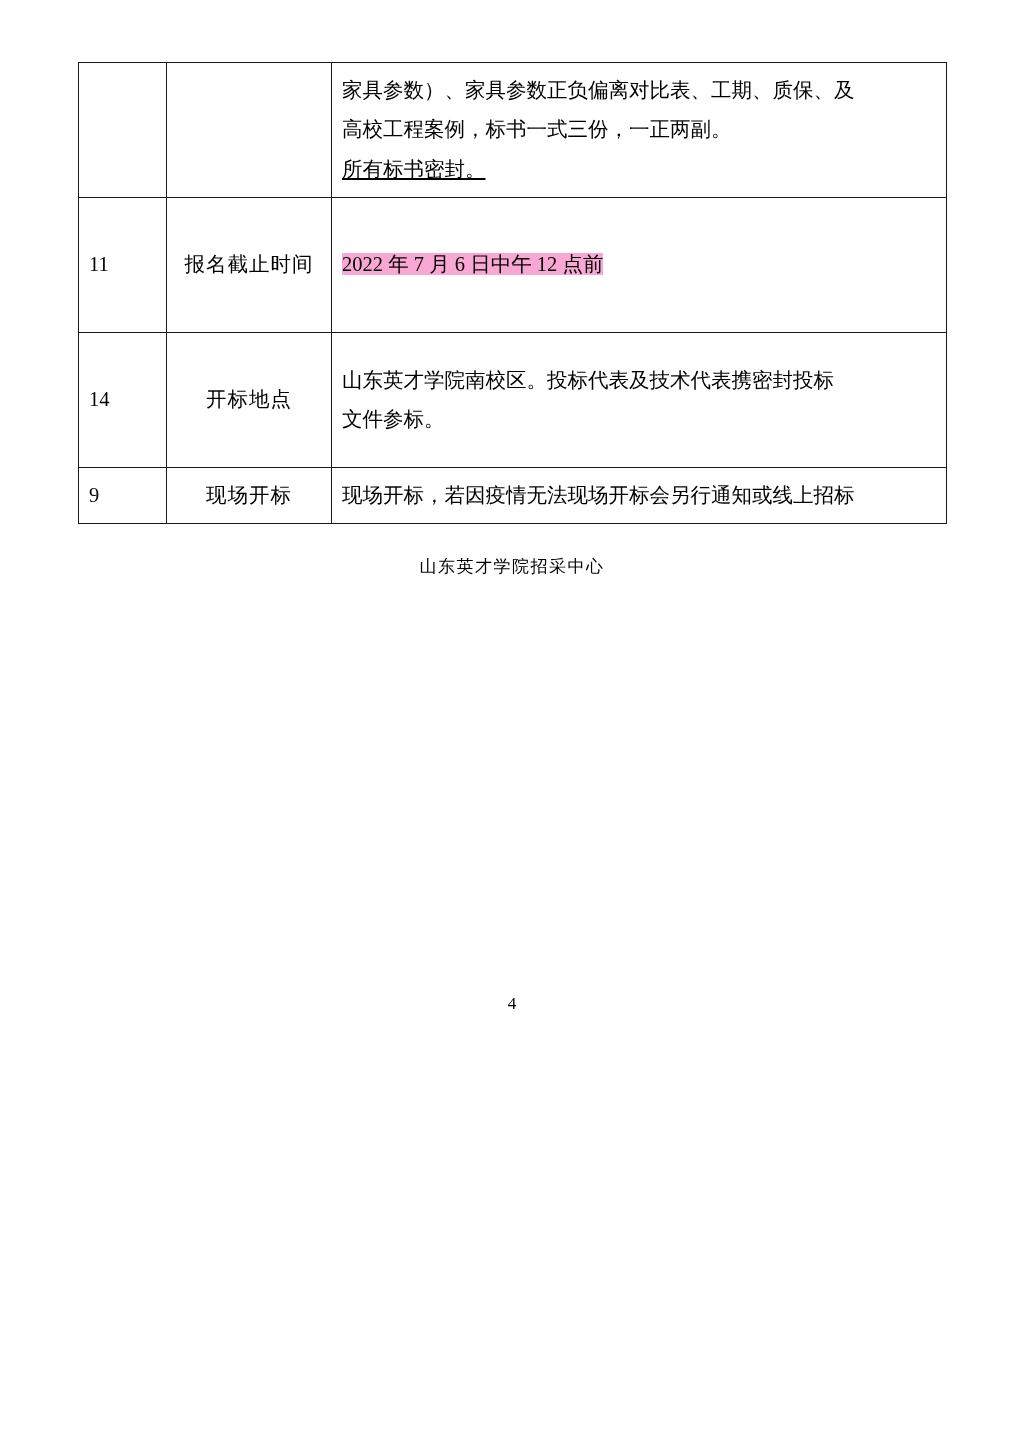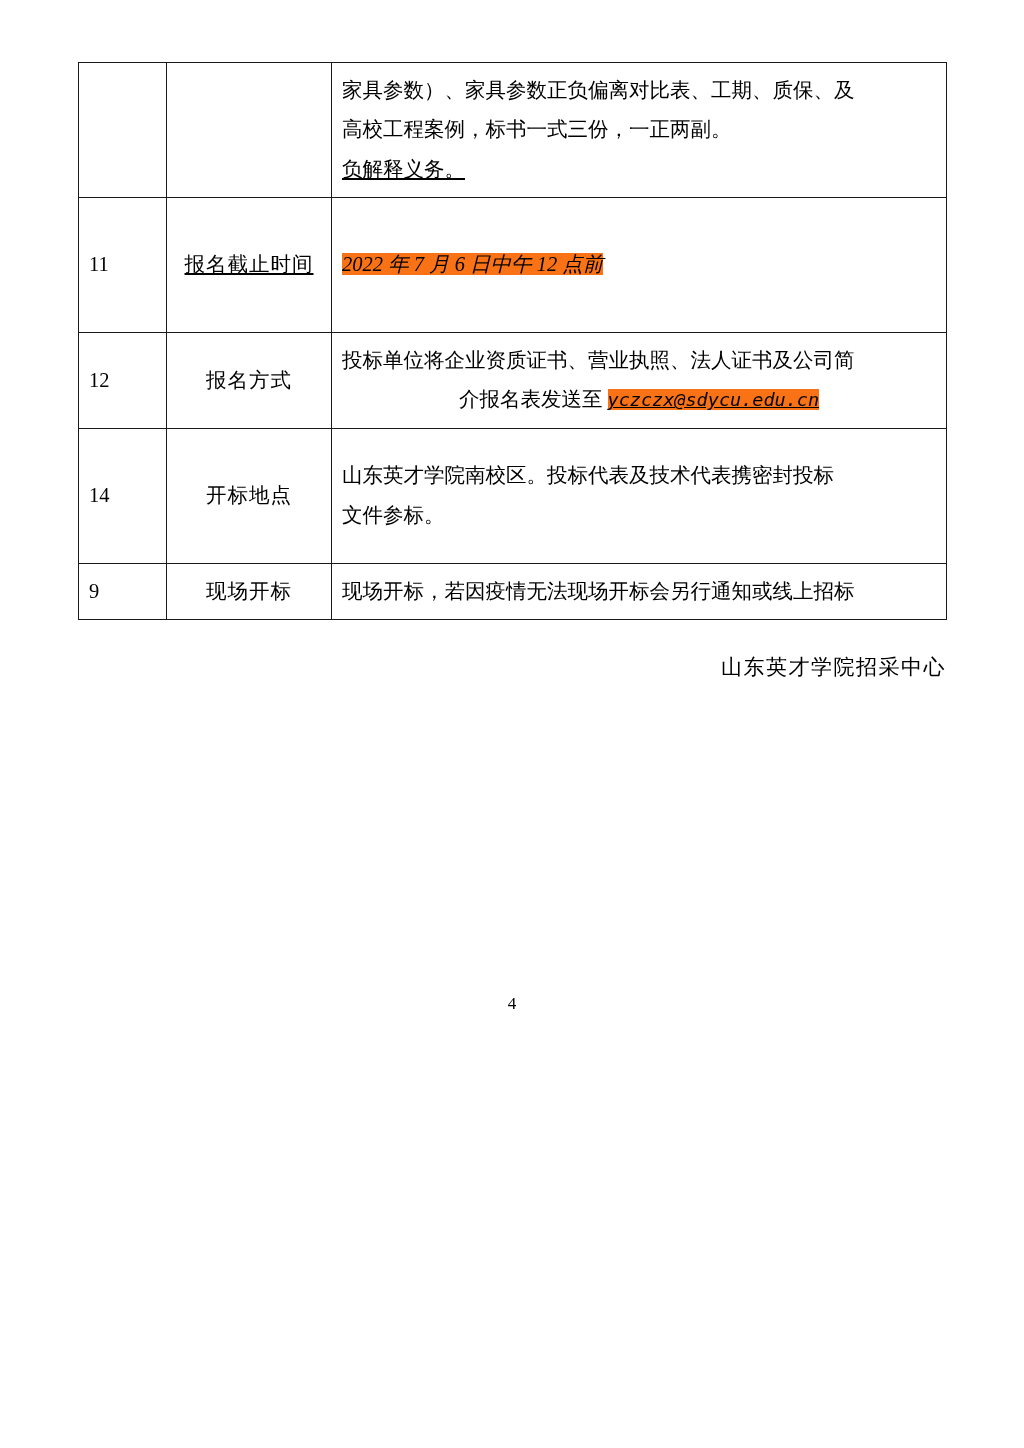--- a/index.html
+++ b/index.html
@@ -44,42 +44,40 @@
     text-align: center;
     letter-spacing: 1px;
   }
   td.content {
     text-align: left;
   }
   .center { text-align: center; }
   .just { text-align: justify; text-align-last: left; }
   .underline { text-decoration: underline; }
   .hl {
-    background: #f97316;
-    font-style: italic;
+    background: #f9a8d4;
   }
   .email {
     font-family: "DejaVu Sans Mono", monospace;
     font-size: 18.5px;
     letter-spacing: 0px;
     text-decoration: underline;
   }
   .date-hl {
     font-size: 20.5px;
   }
   .label-two-line {
     line-height: 1.85;
-    text-decoration: underline;
   }
   .sign-block {
     margin-top: 26px;
     width: 868px;
-    text-align: right;
+    text-align: center;
     padding-right: 18px;
-    font-size: 21px;
+    font-size: 17px;
     line-height: 2.05;
     letter-spacing: 1.5px;
   }
   .sign-block div { white-space: nowrap; }
   .sign-line-2 { padding-right: 8px; }
   .page-number {
     position: absolute;
     bottom: 42px;
     left: 0;
     width: 1024px;
@@ -104,40 +102,32 @@
       <col class="c-content">
     </colgroup>
     <tbody>
 
       <tr>
         <td class="idx"></td>
         <td class="label"></td>
         <td class="content just">
           <p class="pline">家具参数）、家具参数正负偏离对比表、工期、质保、及</p>
           <p class="pline">高校工程案例，标书一式三份，一正两副。</p>
-          <p class="pline"><span class="underline">负解释义务。</span></p>
+          <p class="pline"><span class="underline">所有标书密封。</span></p>
         </td>
       </tr>
 
       <tr class="row-tall">
         <td class="idx">11</td>
         <td class="label label-two-line">报名截止时间</td>
         <td class="content center">
           <span class="hl date-hl">2022 年 7 月 6 日中午 12 点前</span>
         </td>
       </tr>
 
-      <tr>
-        <td class="idx">12</td>
-        <td class="label">报名方式</td>
-        <td class="content">
-          <p class="pline just">投标单位将企业资质证书、营业执照、法人证书及公司简</p>
-          <p class="pline center"><span>介报名表发送至 </span><span class="hl email">yczczx@sdycu.edu.cn</span></p>
-        </td>
-      </tr>
 
 
       <tr class="row-tall">
         <td class="idx">14</td>
         <td class="label">开标地点</td>
         <td class="content center">
           <p class="pline">山东英才学院南校区。投标代表及技术代表携密封投标</p>
           <p class="pline">文件参标。</p>
         </td>
       </tr>

